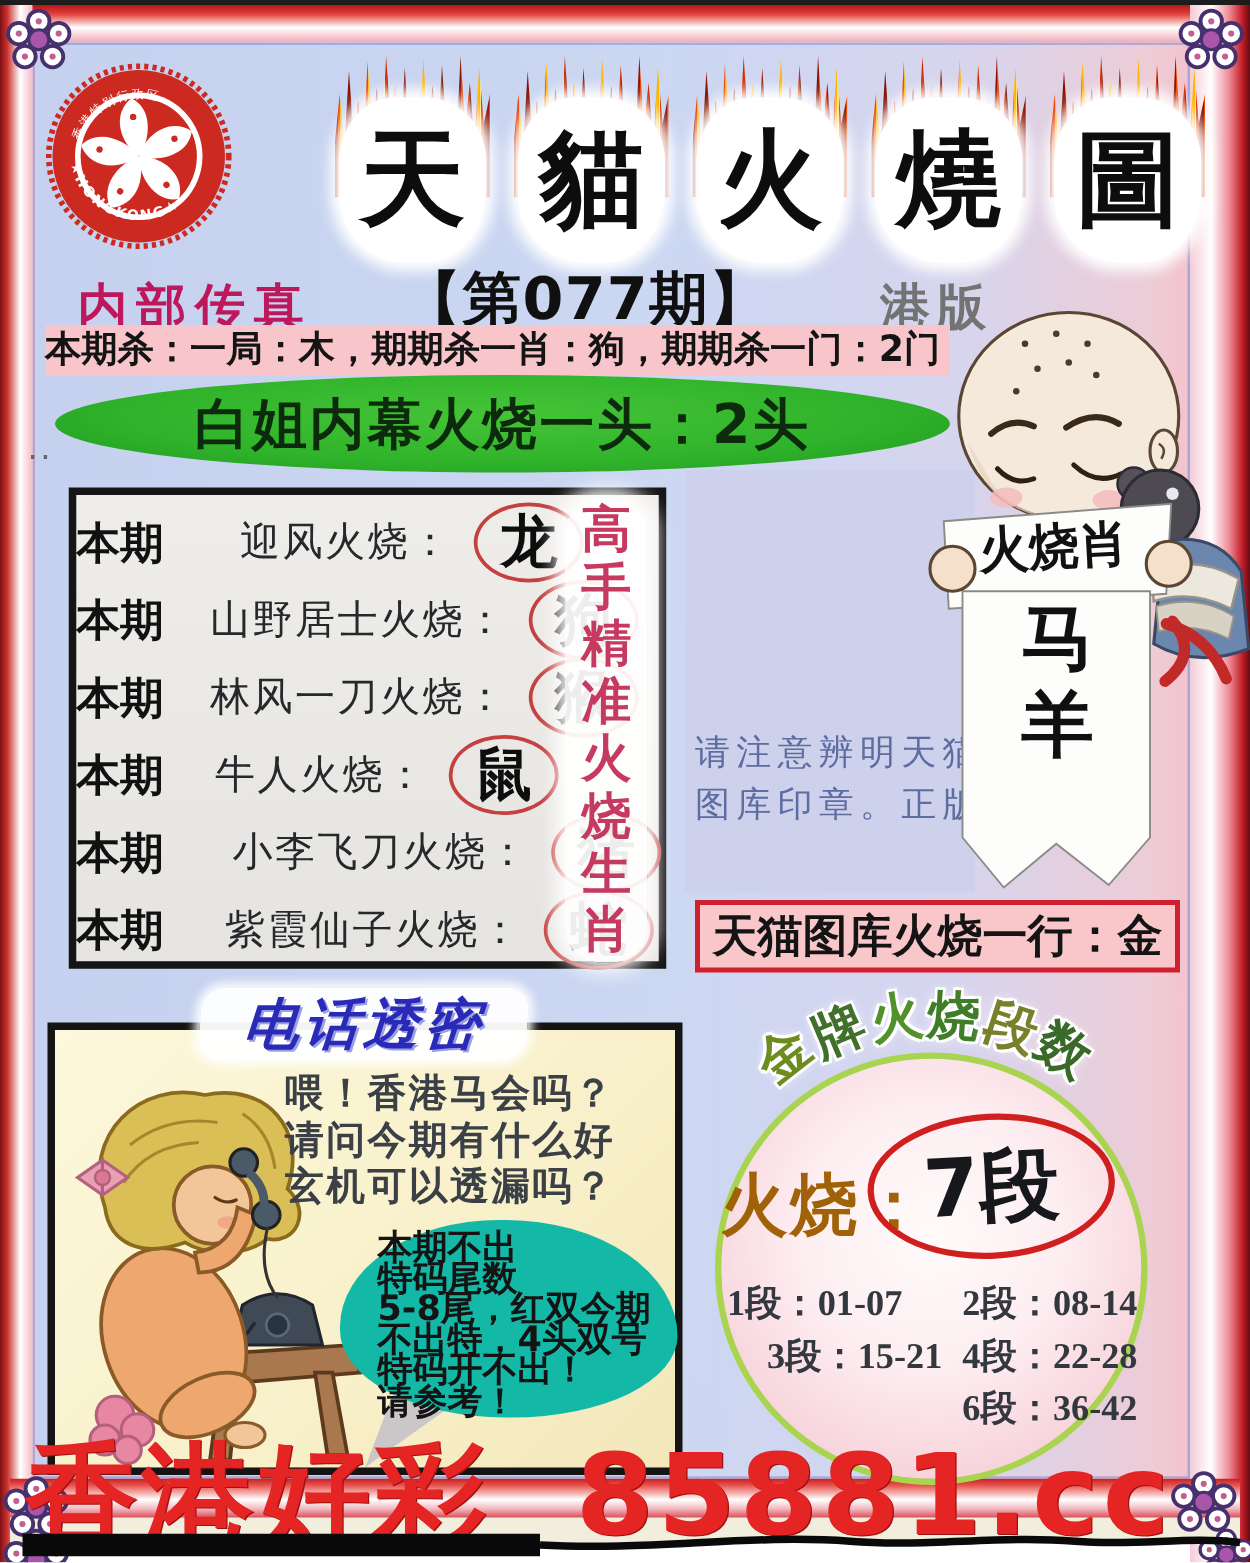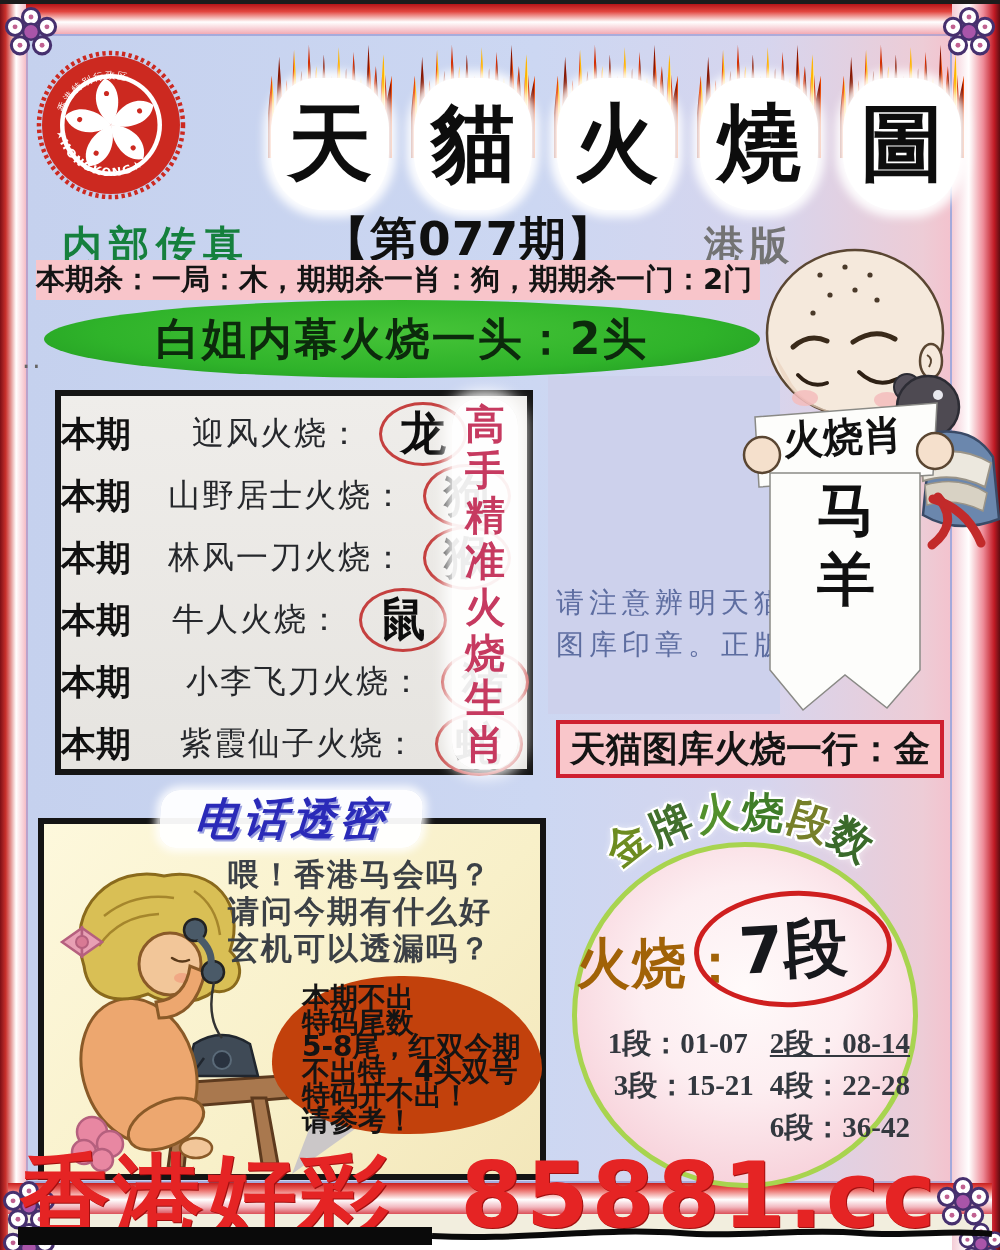--- a/index.html
+++ b/index.html
@@ -27,21 +27,21 @@
   .flame{position:absolute;width:124px;height:118px;top:40px;
      background:repeating-linear-gradient(90deg,#8a1500 0 2px,#e84400 2px 4px,#ffb400 4px 6px,#ffe27a 6px 7px,#d22c00 7px 9px,#7e1400 9px 11px);
      clip-path:polygon(0% 100%,0% 62%,3% 30%,6% 66%,9% 14%,12% 58%,15% 34%,18% 70%,21% 8%,24% 55%,27% 26%,30% 64%,33% 4%,36% 52%,39% 22%,42% 68%,45% 12%,48% 58%,51% 30%,54% 72%,57% 6%,60% 54%,63% 24%,66% 66%,69% 10%,72% 56%,75% 32%,78% 70%,81% 4%,84% 52%,87% 22%,90% 64%,93% 12%,96% 50%,100% 30%,100% 100%);}
   .tblob{position:absolute;top:78px;width:118px;height:132px;background:#fff;
      border-radius:38% 42% 40% 44%/40% 38% 44% 42%;
      box-shadow:0 0 10px 7px rgba(255,255,255,.95);
      display:flex;align-items:center;justify-content:center;}
   .tblob span{font-size:84px;font-weight:900;color:#0d0d0d;}
 
   
-  .fax{left:62px;top:218px;font-size:40px;font-weight:800;color:#15803d;letter-spacing:7px;z-index:10;}
+  .fax{left:62px;top:218px;font-size:40px;font-weight:800;color:#be185d;letter-spacing:7px;z-index:10;}
   .issue{left:322px;top:208px;font-size:47px;font-weight:800;color:#101010;letter-spacing:1px;z-index:10;}
   .edition{left:704px;top:218px;font-size:40px;font-weight:800;color:#737373;letter-spacing:5px;z-index:10;}
 
   .killstrip{left:36px;top:260px;width:724px;height:40px;background:#f8c5ca;display:flex;align-items:center;padding-left:0;box-sizing:border-box;z-index:10;
      font-size:29px;font-weight:800;color:#141414;}
   .banner{left:44px;top:300px;width:716px;height:78px;background:radial-gradient(ellipse at 50% 40%,#46c438 0%,#2fb32a 60%,#1f9420 100%);
      border-radius:50%;display:flex;align-items:center;justify-content:center;z-index:10;
      font-size:44px;font-weight:800;color:#0c2a0c;letter-spacing:2px;}
   .dots{left:22px;top:344px;z-index:10;color:#666;font-size:26px;letter-spacing:2px;}
 
@@ -74,21 +74,21 @@
   .phonebox{left:38px;top:818px;width:508px;height:362px;background:linear-gradient(135deg,#fdf8dc 0%,#f8f0c9 60%,#f3e7ba 100%);
      border:6px solid #141414;box-sizing:border-box;z-index:10;}
   .phonetitle{left:160px;top:790px;width:262px;height:58px;z-index:15;
      background:rgba(255,255,255,.95);border-radius:18px;box-shadow:0 0 8px 4px rgba(255,255,255,.9);
      display:flex;align-items:center;justify-content:center;
      font-size:44px;font-weight:900;font-style:italic;color:#2a2ab8;letter-spacing:4px;
      text-shadow:2px 2px 0 #9aa0e0;transform:skewX(-4deg);}
   .asklines{left:228px;top:856px;width:312px;z-index:12;font-family:"Liberation Serif","DejaVu Serif",serif;
      font-size:31px;color:#3b4046;line-height:37px;letter-spacing:2px;font-weight:600;}
   .baby{left:44px;top:846px;width:252px;height:330px;z-index:11;}
-  .bubble{left:272px;top:976px;width:270px;height:158px;background:#c2410c;z-index:13;
+  .bubble{left:272px;top:976px;width:270px;height:158px;background:#14b8a6;z-index:13;
      border-radius:48% 52% 50% 50%/55% 60% 42% 45%;padding:10px 0 0 30px;box-sizing:border-box;}
   .bubble div{font-size:28px;font-weight:700;color:#141414;line-height:24.5px;white-space:nowrap;}
   .bubbletail{left:292px;top:1108px;width:72px;height:66px;background:#cbc7c8;z-index:12;
      clip-path:polygon(0 100%,35% 0,100% 22%);}
 
   
   .arcchar{position:absolute;width:46px;text-align:center;font-size:42px;font-weight:800;z-index:12;
      text-shadow:-2px 0 #fff,2px 0 #fff,0 -2px #fff,0 2px #fff,-2px -2px #fff,2px 2px #fff,-2px 2px #fff,2px -2px #fff,0 0 9px #fff;}
   .bigcircle{left:572px;top:842px;width:346px;height:346px;border-radius:50%;z-index:8;
      border:5px solid #a8d44f;box-sizing:border-box;
@@ -369,21 +369,21 @@
   <span class="arcchar" style="left:786px;top:794px;transform:rotate(18deg);color:#77802a;">段</span>
   <span class="arcchar" style="left:828px;top:812px;transform:rotate(33deg);color:#3a6a2a;">数</span>
   <div class="abs bigcircle"></div>
   <div class="abs burnlabel">火烧：</div>
   <div class="abs redellipse">
       <span>7段</span>
     </div>
   <div class="abs segtable">
     <div class="seg-line">
         <span>1段：01-07</span>
-        <span style="margin-left:22px;text-decoration:underline;">2段：08-14</span>
+        <span style="margin-left:48px;">2段：08-14</span>
       </div>
     <div class="seg-line">
         <span>3段：15-21</span>
         <span style="margin-left:16px;">4段：22-28</span>
       </div>
     <div class="seg-line">
         <span style="margin-left:40px;">6段：36-42</span>
       </div>
   </div>
 

